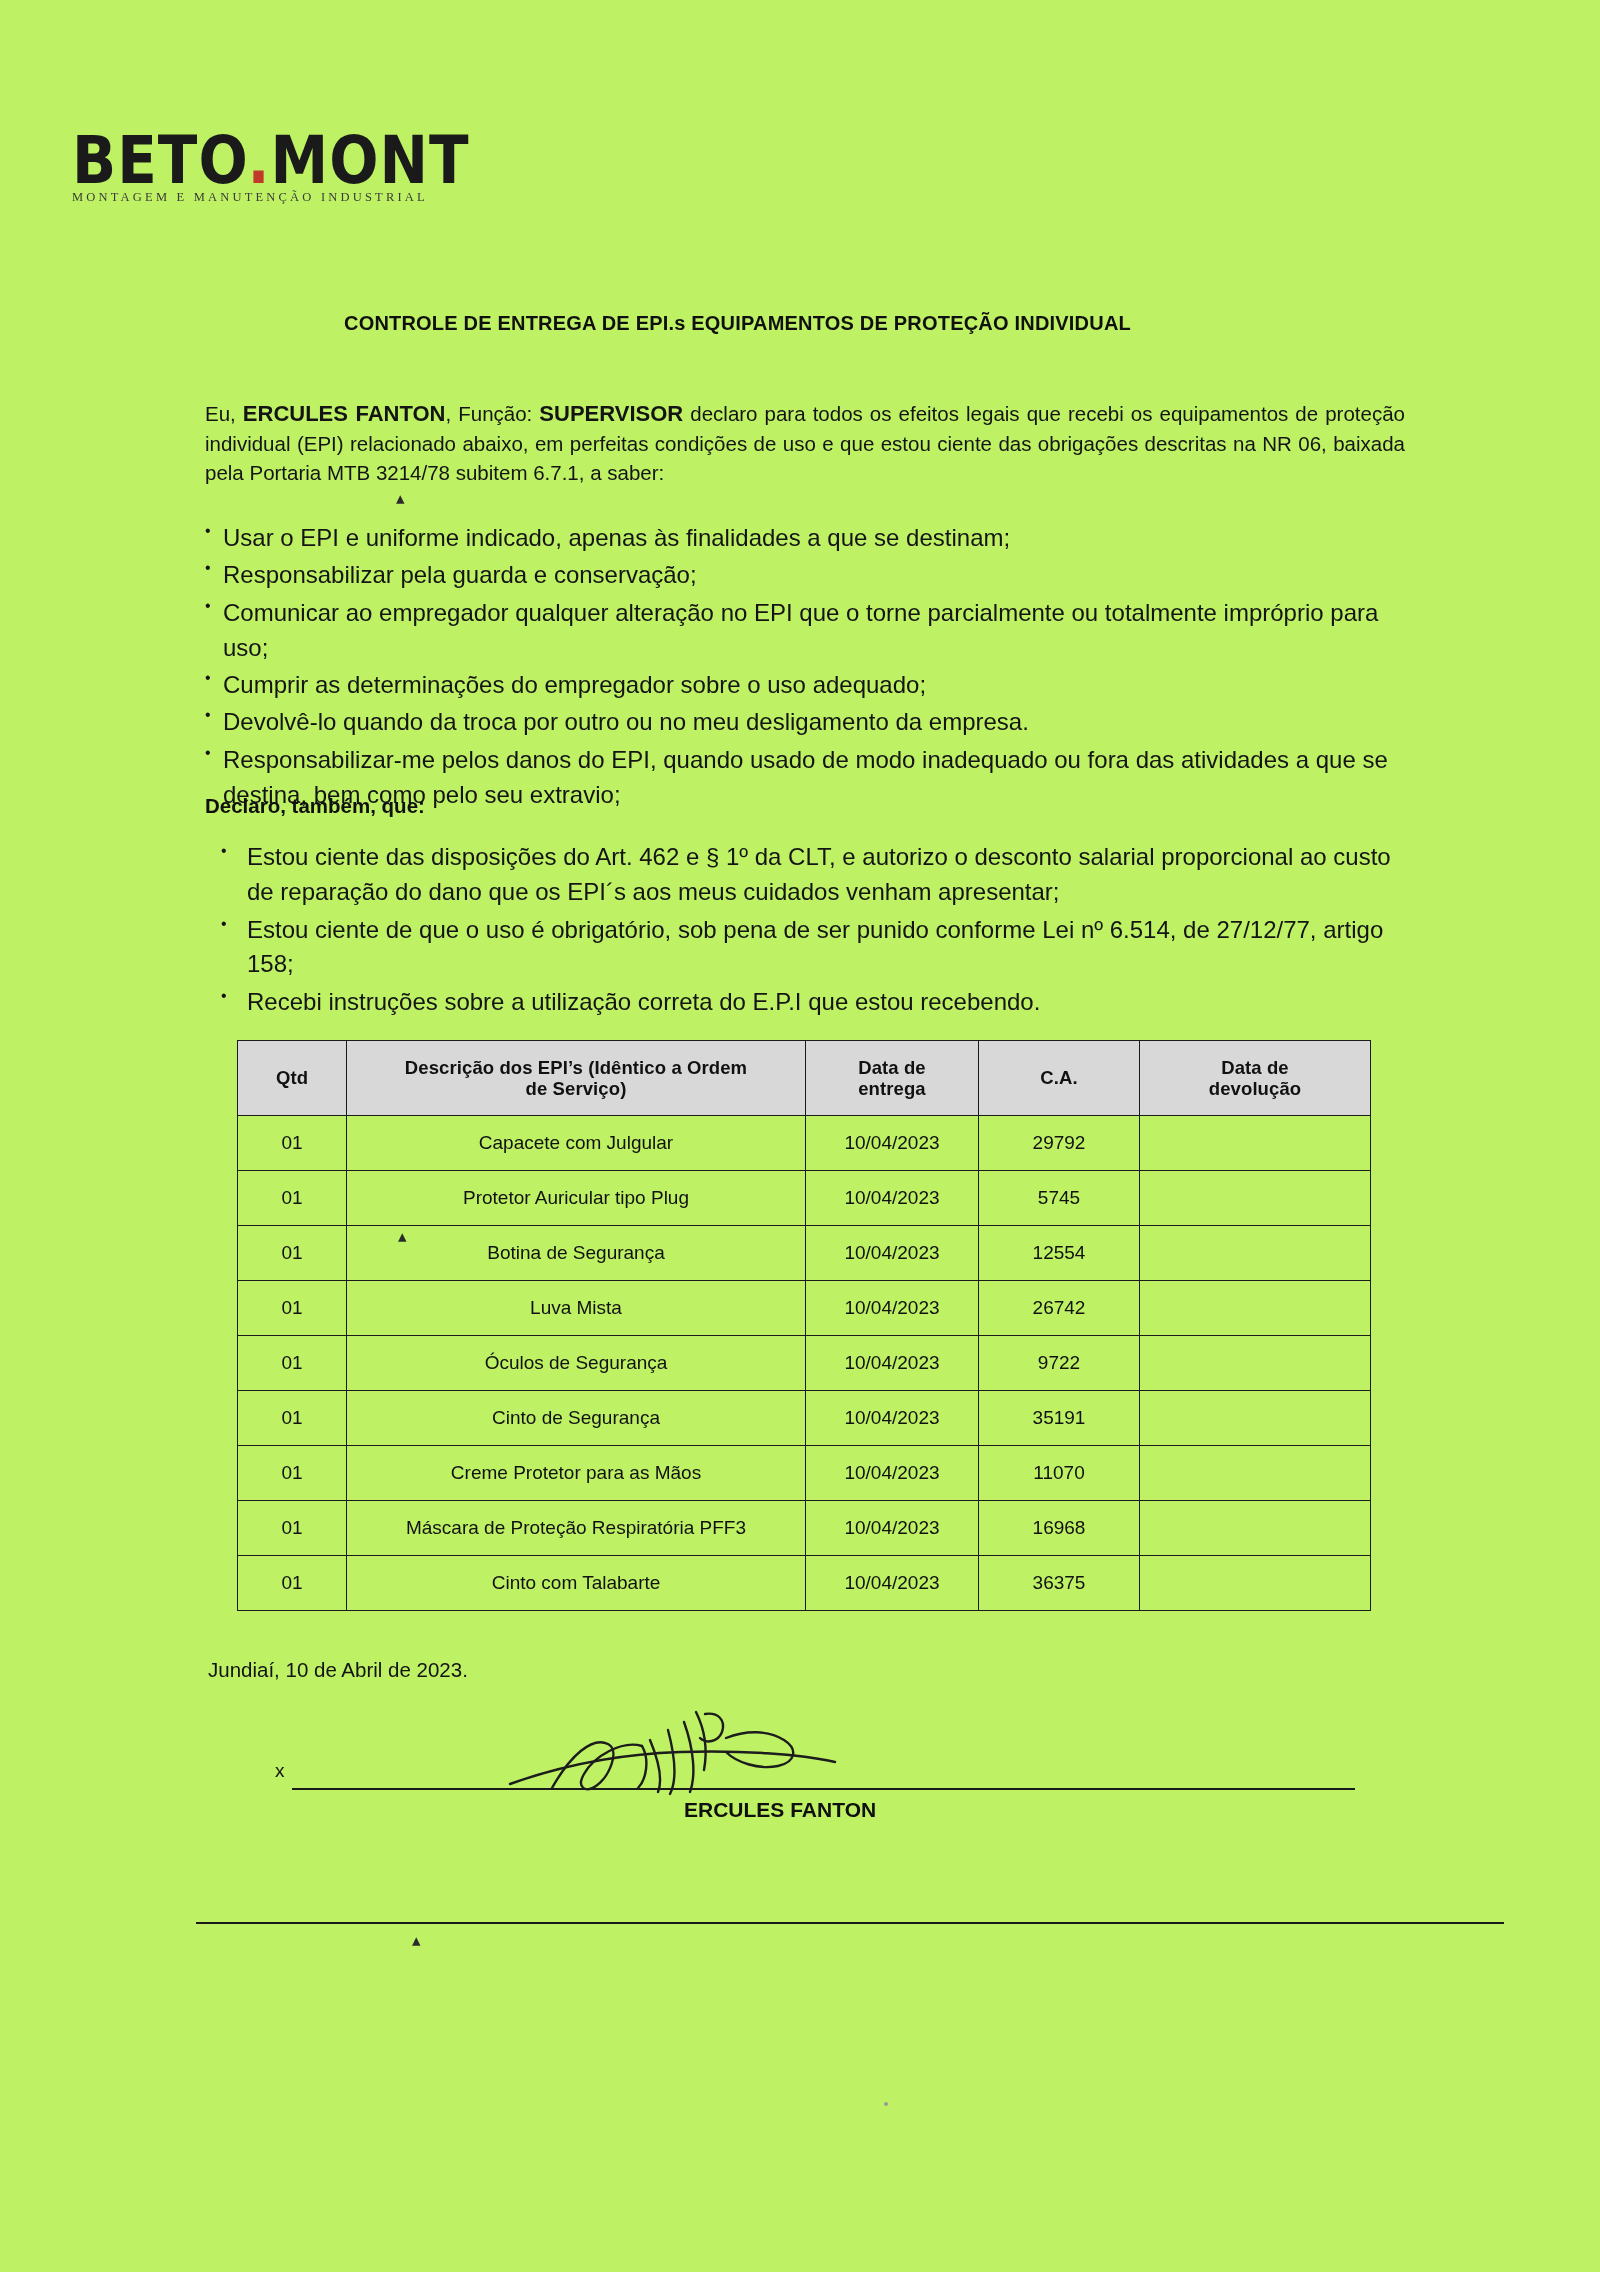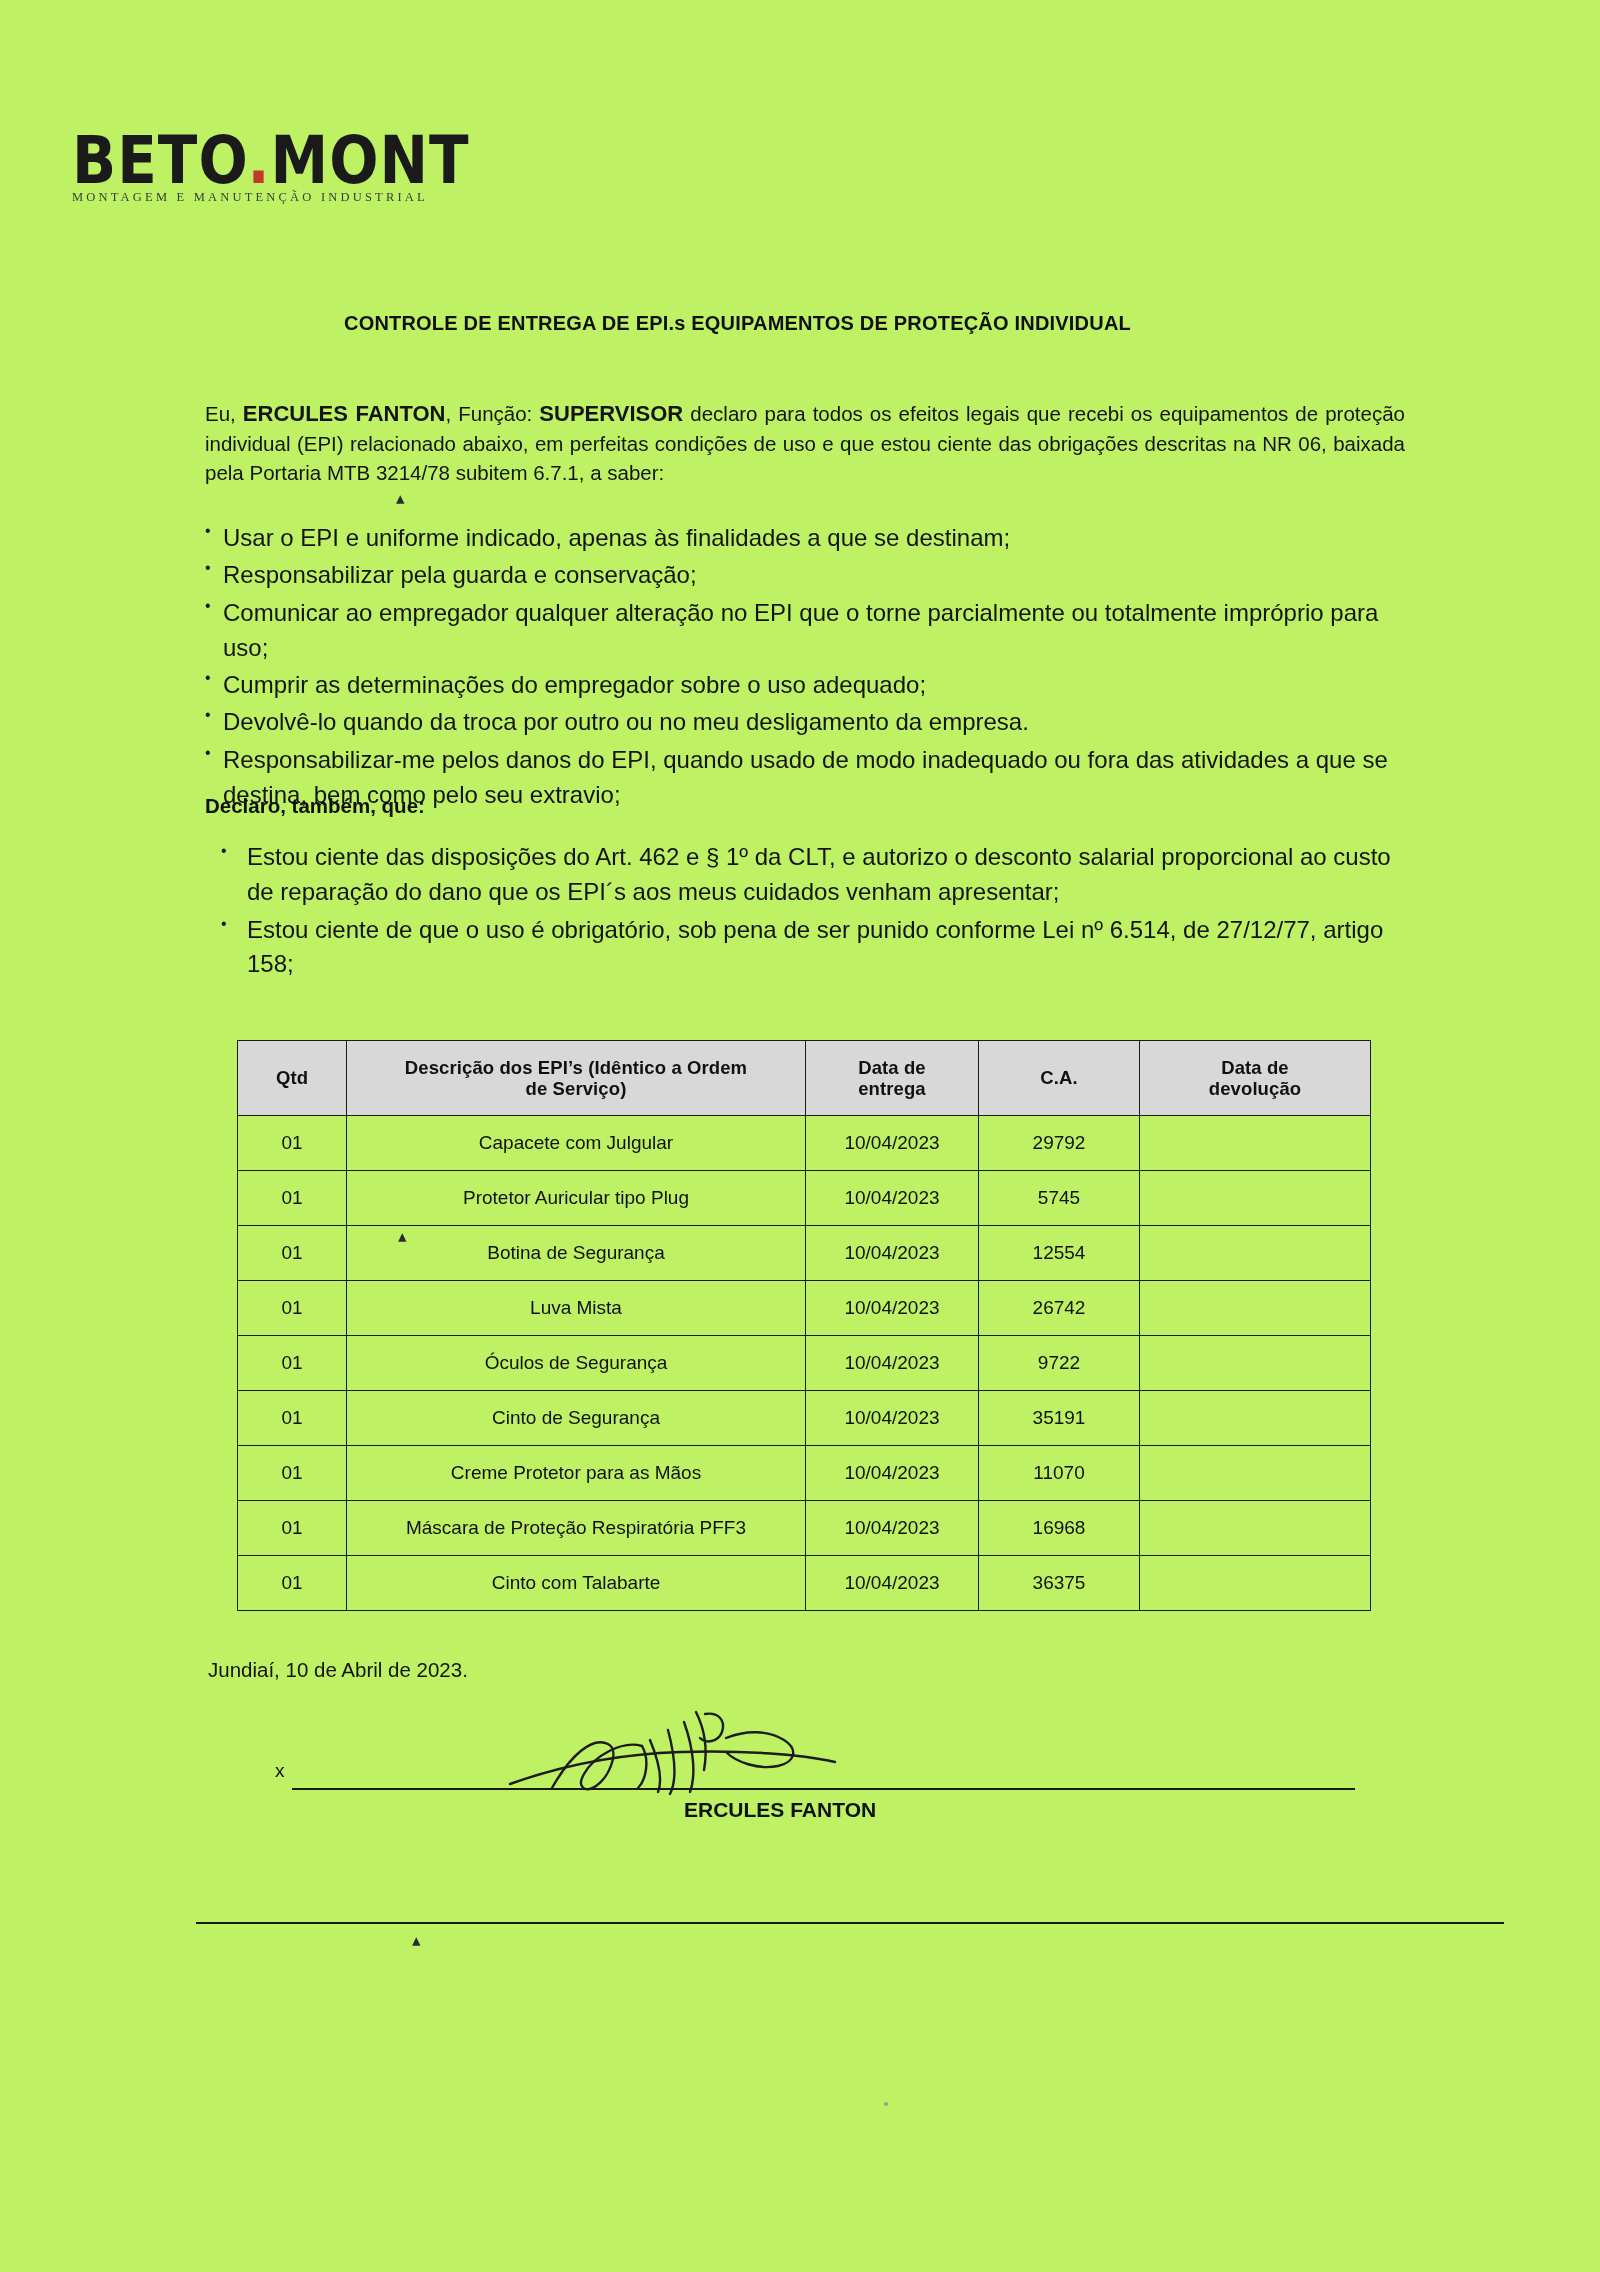--- a/index.html
+++ b/index.html
@@ -273,20 +273,21 @@
     <div class="bl">Cumprir as determinações do empregador sobre o uso adequado;</div>
     <div class="bl">Devolvê-lo quando da troca por outro ou no meu desligamento da empresa.</div>
     <div class="bl">Responsabilizar-me pelos danos do EPI, quando usado de modo inadequado ou fora das atividades a que se destina, bem como pelo seu extravio;</div>
   </div>
 
   <div class="declaro">Declaro, também, que:</div>
 
   <div class="dash-list">
     <div class="it">Estou ciente das disposições do Art. 462 e § 1º da CLT, e autorizo o desconto salarial proporcional ao custo de reparação do dano que os EPI´s aos meus cuidados venham apresentar;</div>
     <div class="it">Estou ciente de que o uso é obrigatório, sob pena de ser punido conforme Lei nº 6.514, de 27/12/77, artigo 158;</div>
+    <div class="it">Recebi instruções sobre a utilização correta do E.P.I que estou recebendo.</div>
   </div>
 
   <div class="epi-table-wrap">
     <table class="epi">
       <thead>
         <tr>
           <th style="width:108px">Qtd</th>
           <th style="width:458px">
             <div>Descrição dos EPI’s (Idêntico a Ordem</div>
             <div>de Serviço)</div>

